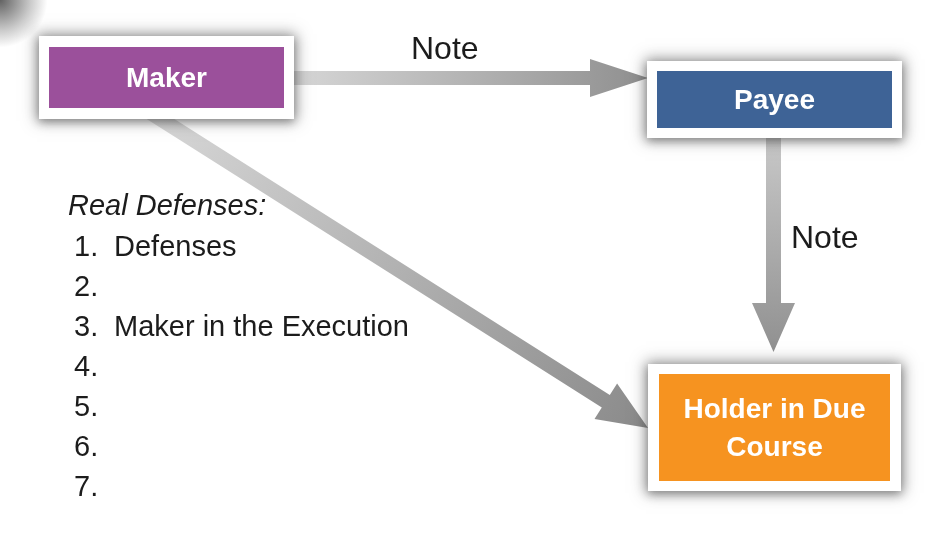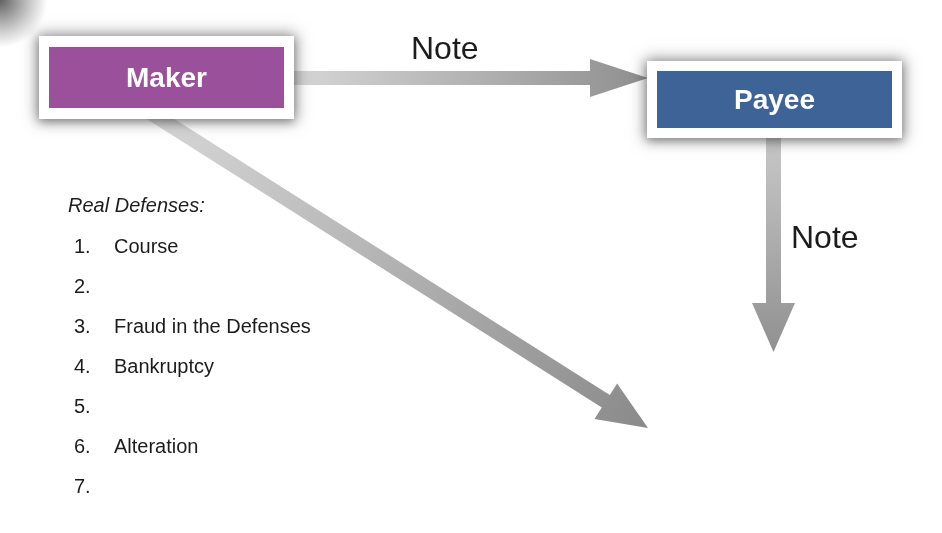--- a/index.html
+++ b/index.html
@@ -55,21 +55,21 @@
     white-space: nowrap;
     text-align: right;
   }
   .edge-label-h { left: 411px; top: 30px; }
   .edge-label-v { left: 791px; top: 219px; }
   .defenses {
     position: absolute;
     left: 68px;
     top: 185px;
     color: #1c1c1c;
-    font-size: 20px;
+    font-size: 29px;
     line-height: 40px;
   }
   .defenses-title {
     font-style: italic;
     margin: 0 0 1px 0;
   }
   .defense-row {
     display: flex;
     height: 40px;
     align-items: baseline;
@@ -115,47 +115,50 @@
       <span>Maker</span>
     </div>
   </div>
 
   <div class="node node-payee">
     <div class="node-fill" style="background-color: rgb(62, 99, 150);">
       <span>Payee</span>
     </div>
   </div>
 
+  <div class="node node-holder">
+    <div class="node-fill" style="background-color: rgb(246, 147, 32);">
+      <span>Holder in Due Course</span>
+    </div>
+  </div>
 
   <div class="edge-label edge-label-h">Note</div>
 
   <div class="edge-label edge-label-v">Note</div>
 
   <div class="defenses">
     <div class="defenses-title">Real Defenses:</div>
     <div class="defense-row">
       <span class="defense-num">1.</span>
-      <span class="defense-text">Course</span>
+      <span class="defense-text">Defenses</span>
     </div>
     <div class="defense-row">
       <span class="defense-num">2.</span>
     </div>
     <div class="defense-row">
       <span class="defense-num">3.</span>
-      <span class="defense-text">Fraud in the Defenses</span>
+      <span class="defense-text">Maker in the Execution</span>
     </div>
     <div class="defense-row">
       <span class="defense-num">4.</span>
-      <span class="defense-text">Bankruptcy</span>
     </div>
     <div class="defense-row">
       <span class="defense-num">5.</span>
     </div>
     <div class="defense-row">
       <span class="defense-num">6.</span>
-      <span class="defense-text">Alteration</span>
     </div>
     <div class="defense-row">
       <span class="defense-num">7.</span>
     </div>
   </div>
 
 </div>
 
 </body></html>

